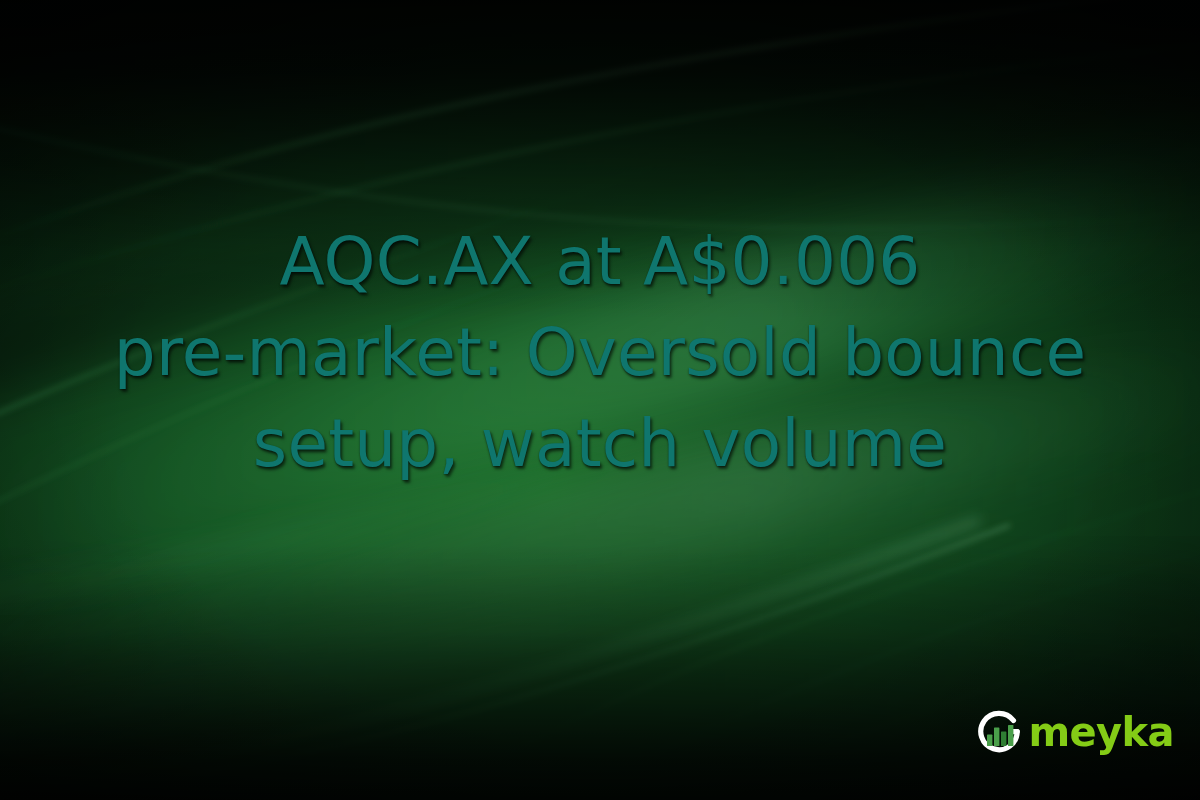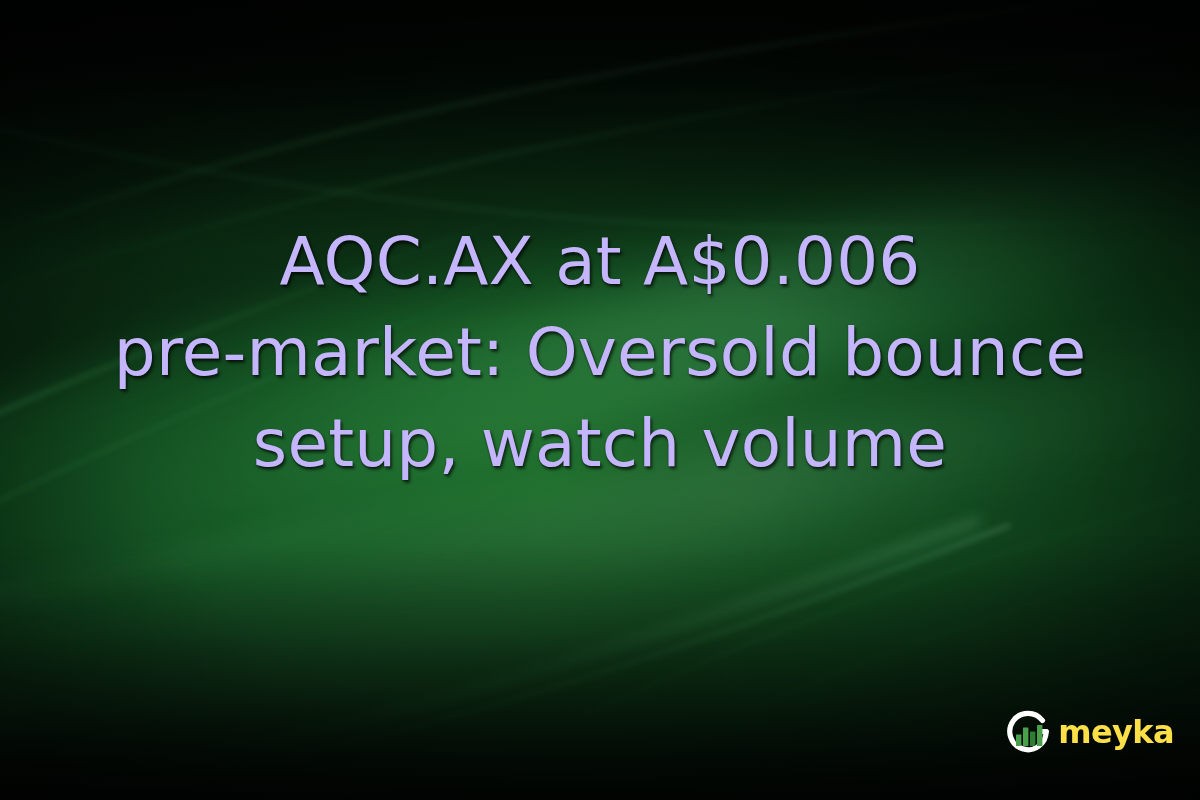--- a/index.html
+++ b/index.html
@@ -63,42 +63,42 @@
 
   
   #headline {
     position: absolute;
     left: 0;
     right: 0;
     top: 172px;
     padding: 0 32px;
     box-sizing: border-box;
     text-align: center;
-    color: #c4b5fd;
+    color: #0f766e;
     font-size: 66px;
     line-height: 91px;
     font-weight: 400;
     letter-spacing: 0.2px;
     text-shadow: 2px 3px 3px rgba(0,0,0,0.55), 0 1px 2px rgba(0,0,0,0.45);
     white-space: pre-line;
   }
 
   
   #logo {
     position: absolute;
     right: 26px;
     bottom: 42px;
     display: flex;
     align-items: center;
     gap: 4px;
   }
   #logo-mark { display: block; }
   #logo-word {
-    color: #fde047;
-    font-size: 32px;
+    color: #84cc16;
+    font-size: 40px;
     line-height: 40px;
     font-weight: 700;
     letter-spacing: -0.6px;
   }
 </style>
 </head>
 <body>
 
 <div id="card">
 

